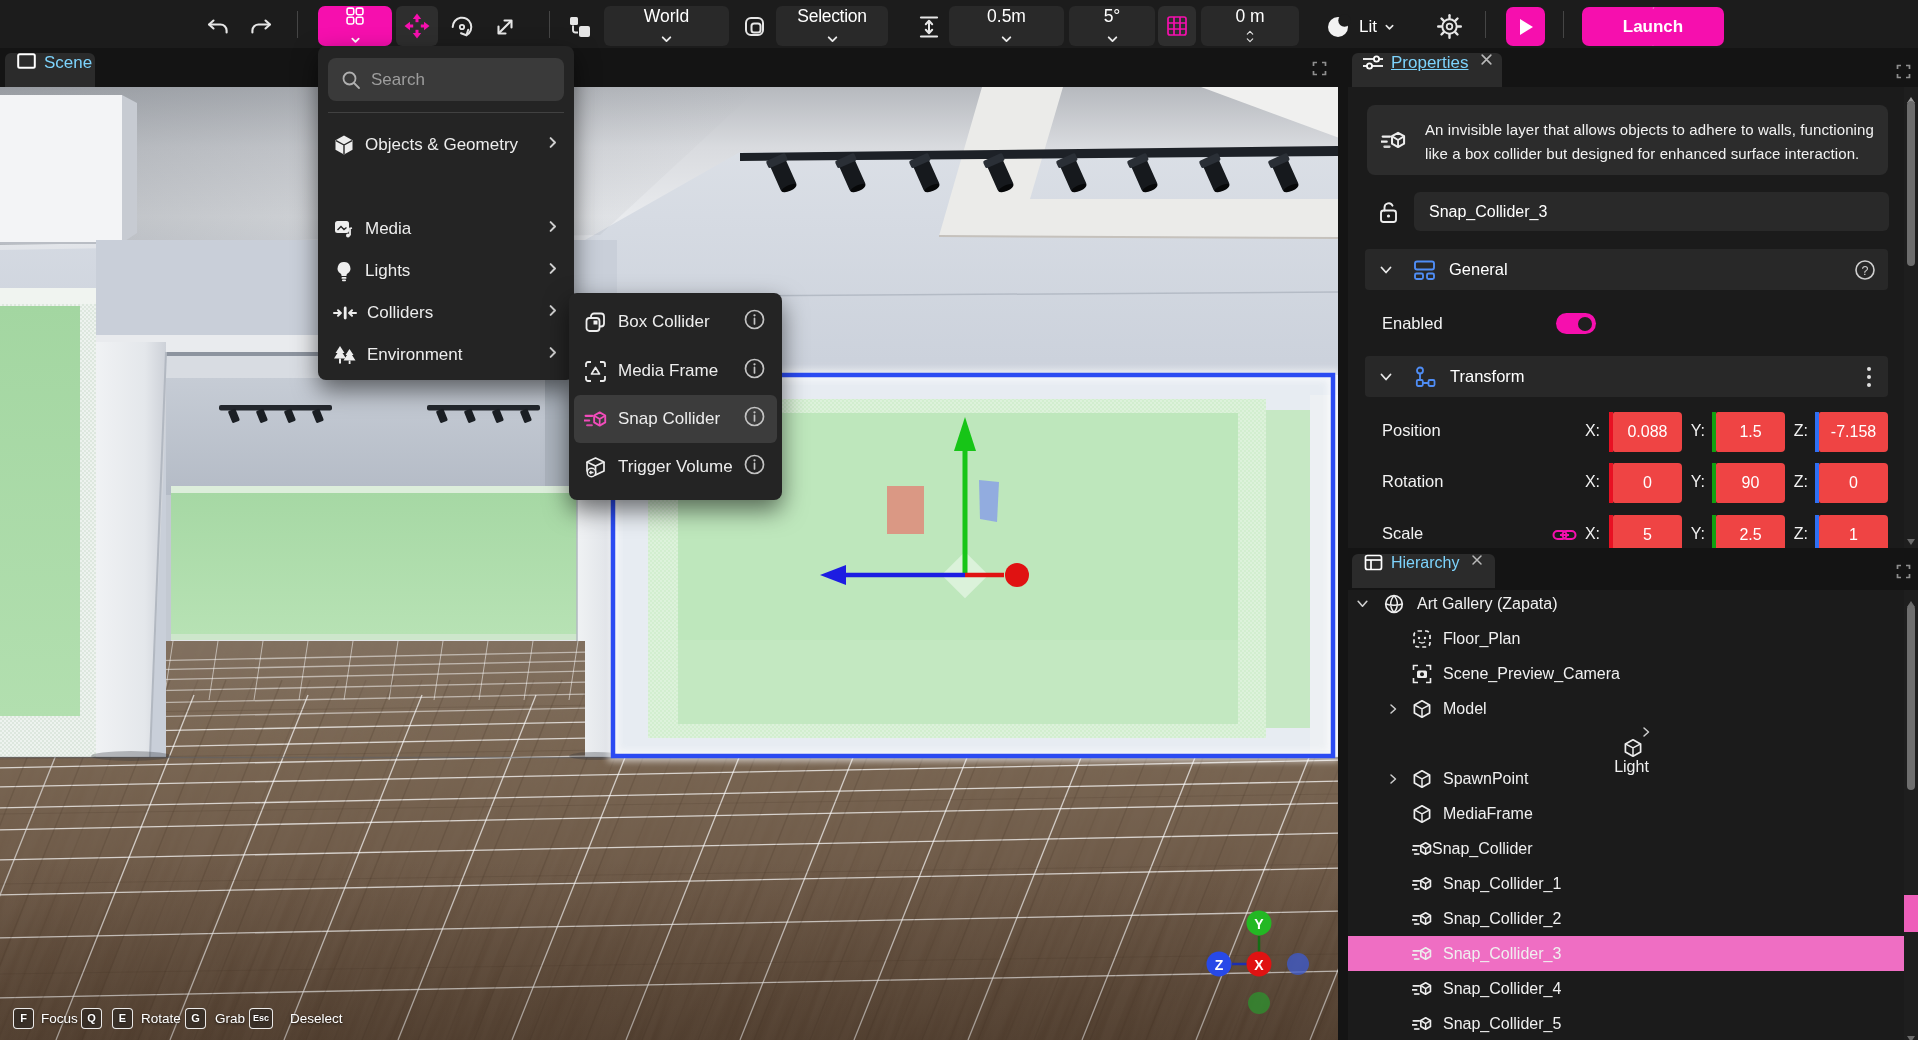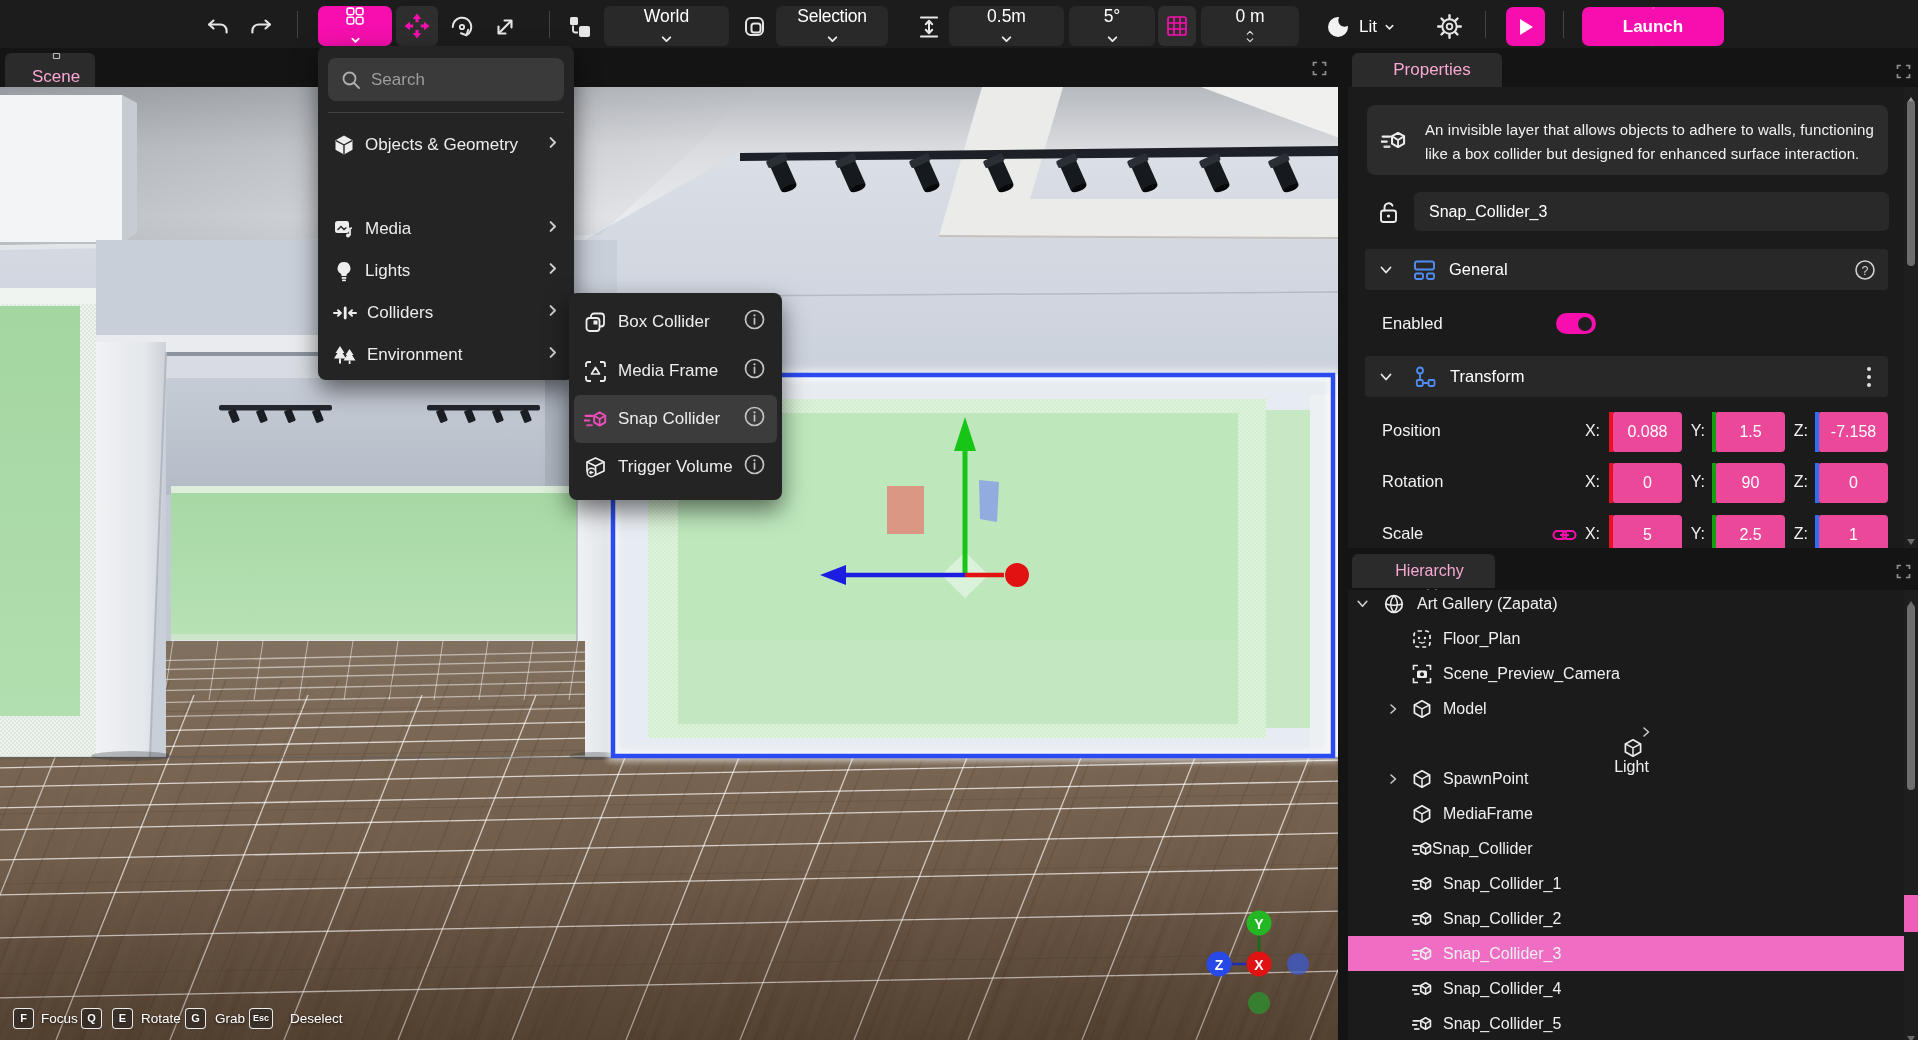--- a/index.html
+++ b/index.html
@@ -11,21 +11,21 @@
   #toolbar { position:absolute; left:0; top:0; width:1918px; height:48px; background:#1c1c1c; }
   .sep { position:absolute; top:11px; width:1px; height:27px; background:#454545; }
   .tbtn { position:absolute; top:6px; height:40px; border-radius:6px; display:flex; align-items:center; justify-content:center;flex-direction:column; }
   .pink { background:#f60fae; border-radius:7px; }
   .gray { background:#2e2e2e; }
   .dd { background:#292929; color:#fff; font-size:17.5px; }
   .tbtn svg { display:block; }
   
   #tabbar { position:absolute; left:0; top:48px; width:1918px; height:39px; background:#141414; }
   .tab { position:absolute; top:5px; height:34px; background:#2b2b2b; border-radius:6px 6px 0 0;
-         display:flex; align-items:center; color:#f9a8d4; font-size:17px;flex-direction:column; }
+         display:flex; color:#7dd3fc; font-size:17px; }
   .fsico { position:absolute; width:15px; height:15px; opacity:.75; }
   
   #viewport { position:absolute; left:0; top:87px; width:1338px; height:953px; overflow:hidden; background:#cdd3db; }
   
   #hints { position:absolute; left:0; top:916px; height:30px; width:800px; display:flex; align-items:center; color:#fff; }
   .key { display:inline-flex; align-items:center; justify-content:center; height:21px; min-width:21px;
     padding:0 3px; border:1.6px solid rgba(255,255,255,.9); border-radius:4px;
     background:rgba(25,25,25,.45); font-size:11px; font-weight:bold; color:#fff;
     text-shadow:0 0 2px rgba(0,0,0,.8); }
   .klbl { font-size:13.5px; text-shadow:0 1px 3px rgba(0,0,0,.75); }
@@ -49,21 +49,21 @@
   
   #gap { position:absolute; left:1338px; top:48px; width:10px; height:992px; background:#141414; }
   #props { position:absolute; left:1348px; top:87px; width:556px; height:461px; background:#1b1b1b; overflow:hidden; }
   #hiertabs { position:absolute; left:1348px; top:548px; width:570px; height:42px; background:#141414; }
   #hier { position:absolute; left:1348px; top:590px; width:556px; height:450px; background:#1b1b1b; overflow:hidden; }
   .card { position:absolute; background:#2c2c2c; border-radius:8px; }
   .secbar { position:absolute; left:17px; width:523px; height:41px; background:#282828; border-radius:4px;
     display:flex; align-items:center; color:#fff; font-size:16.5px; }
   .plabel { position:absolute; color:#f2f2f2; font-size:16.5px; }
   .vlab { position:absolute; color:#f2f2f2; font-size:16px; }
-  .vbox { position:absolute; width:69px; height:40px; background:#ec4899; border-radius:2px 4px 4px 2px;
+  .vbox { position:absolute; width:69px; height:40px; background:#ef4444; border-radius:2px 4px 4px 2px;
     color:#fff; font-size:16px; display:flex; align-items:center; justify-content:center; }
   .vbar { position:absolute; width:4px; height:40px; }
   .hrow { position:absolute; left:0; width:556px; height:35px; display:flex; align-items:center;
     color:#f0f0f0; font-size:16px; }
   .hrow svg { flex:none; }
   
   .sbtrack { position:absolute; left:1904px; width:14px; background:#1b1b1b; }
   .sbthumb { position:absolute; left:1907px; width:8px; background:#6d6d6d; border-radius:4px; }
   .sbarrow { position:absolute; left:1906px; width:10px; height:8px; }
   text { font-family:"Liberation Sans", sans-serif; }
@@ -218,21 +218,21 @@
         </svg>
       </div>
     </div>
   <div id="tabbar">
   <div class="tab" style="left:5px;width:90px;padding-left:12px;gap:8px;">
         <svg width="19" height="16" viewBox="0 0 19 16">
           <rect x="1.2" y="1.2" width="16.6" height="13.6" rx="1.5" fill="none" stroke="#fff" stroke-width="2"></rect>
         </svg>
         <span>Scene</span>
       </div>
-  <div class="tab" style="left:1352px;width:150px;padding-left:10px;gap:7px;">
+  <div class="tab" style="left:1352px;width:150px;padding-left:10px;gap:7px;text-decoration:underline;">
         <svg width="22" height="20" viewBox="0 0 22 20">
           <line x1="1" y1="6" x2="21" y2="6" stroke="#fff" stroke-width="1.8"></line>
           <line x1="1" y1="13" x2="21" y2="13" stroke="#fff" stroke-width="1.8"></line>
           <circle cx="14.5" cy="6" r="2.6" fill="#2b2b2b" stroke="#fff" stroke-width="1.8"></circle>
           <circle cx="7.5" cy="13" r="2.6" fill="#2b2b2b" stroke="#fff" stroke-width="1.8"></circle>
         </svg>
         <span>Properties</span>
         <span style="margin-left:5px;display:flex;">
           <svg width="13" height="13" viewBox="0 0 12 12">
             <path d="M2 2 L10 10 M10 2 L2 10" stroke="#b9b9b9" stroke-width="1.5" stroke-linecap="round"></path>

